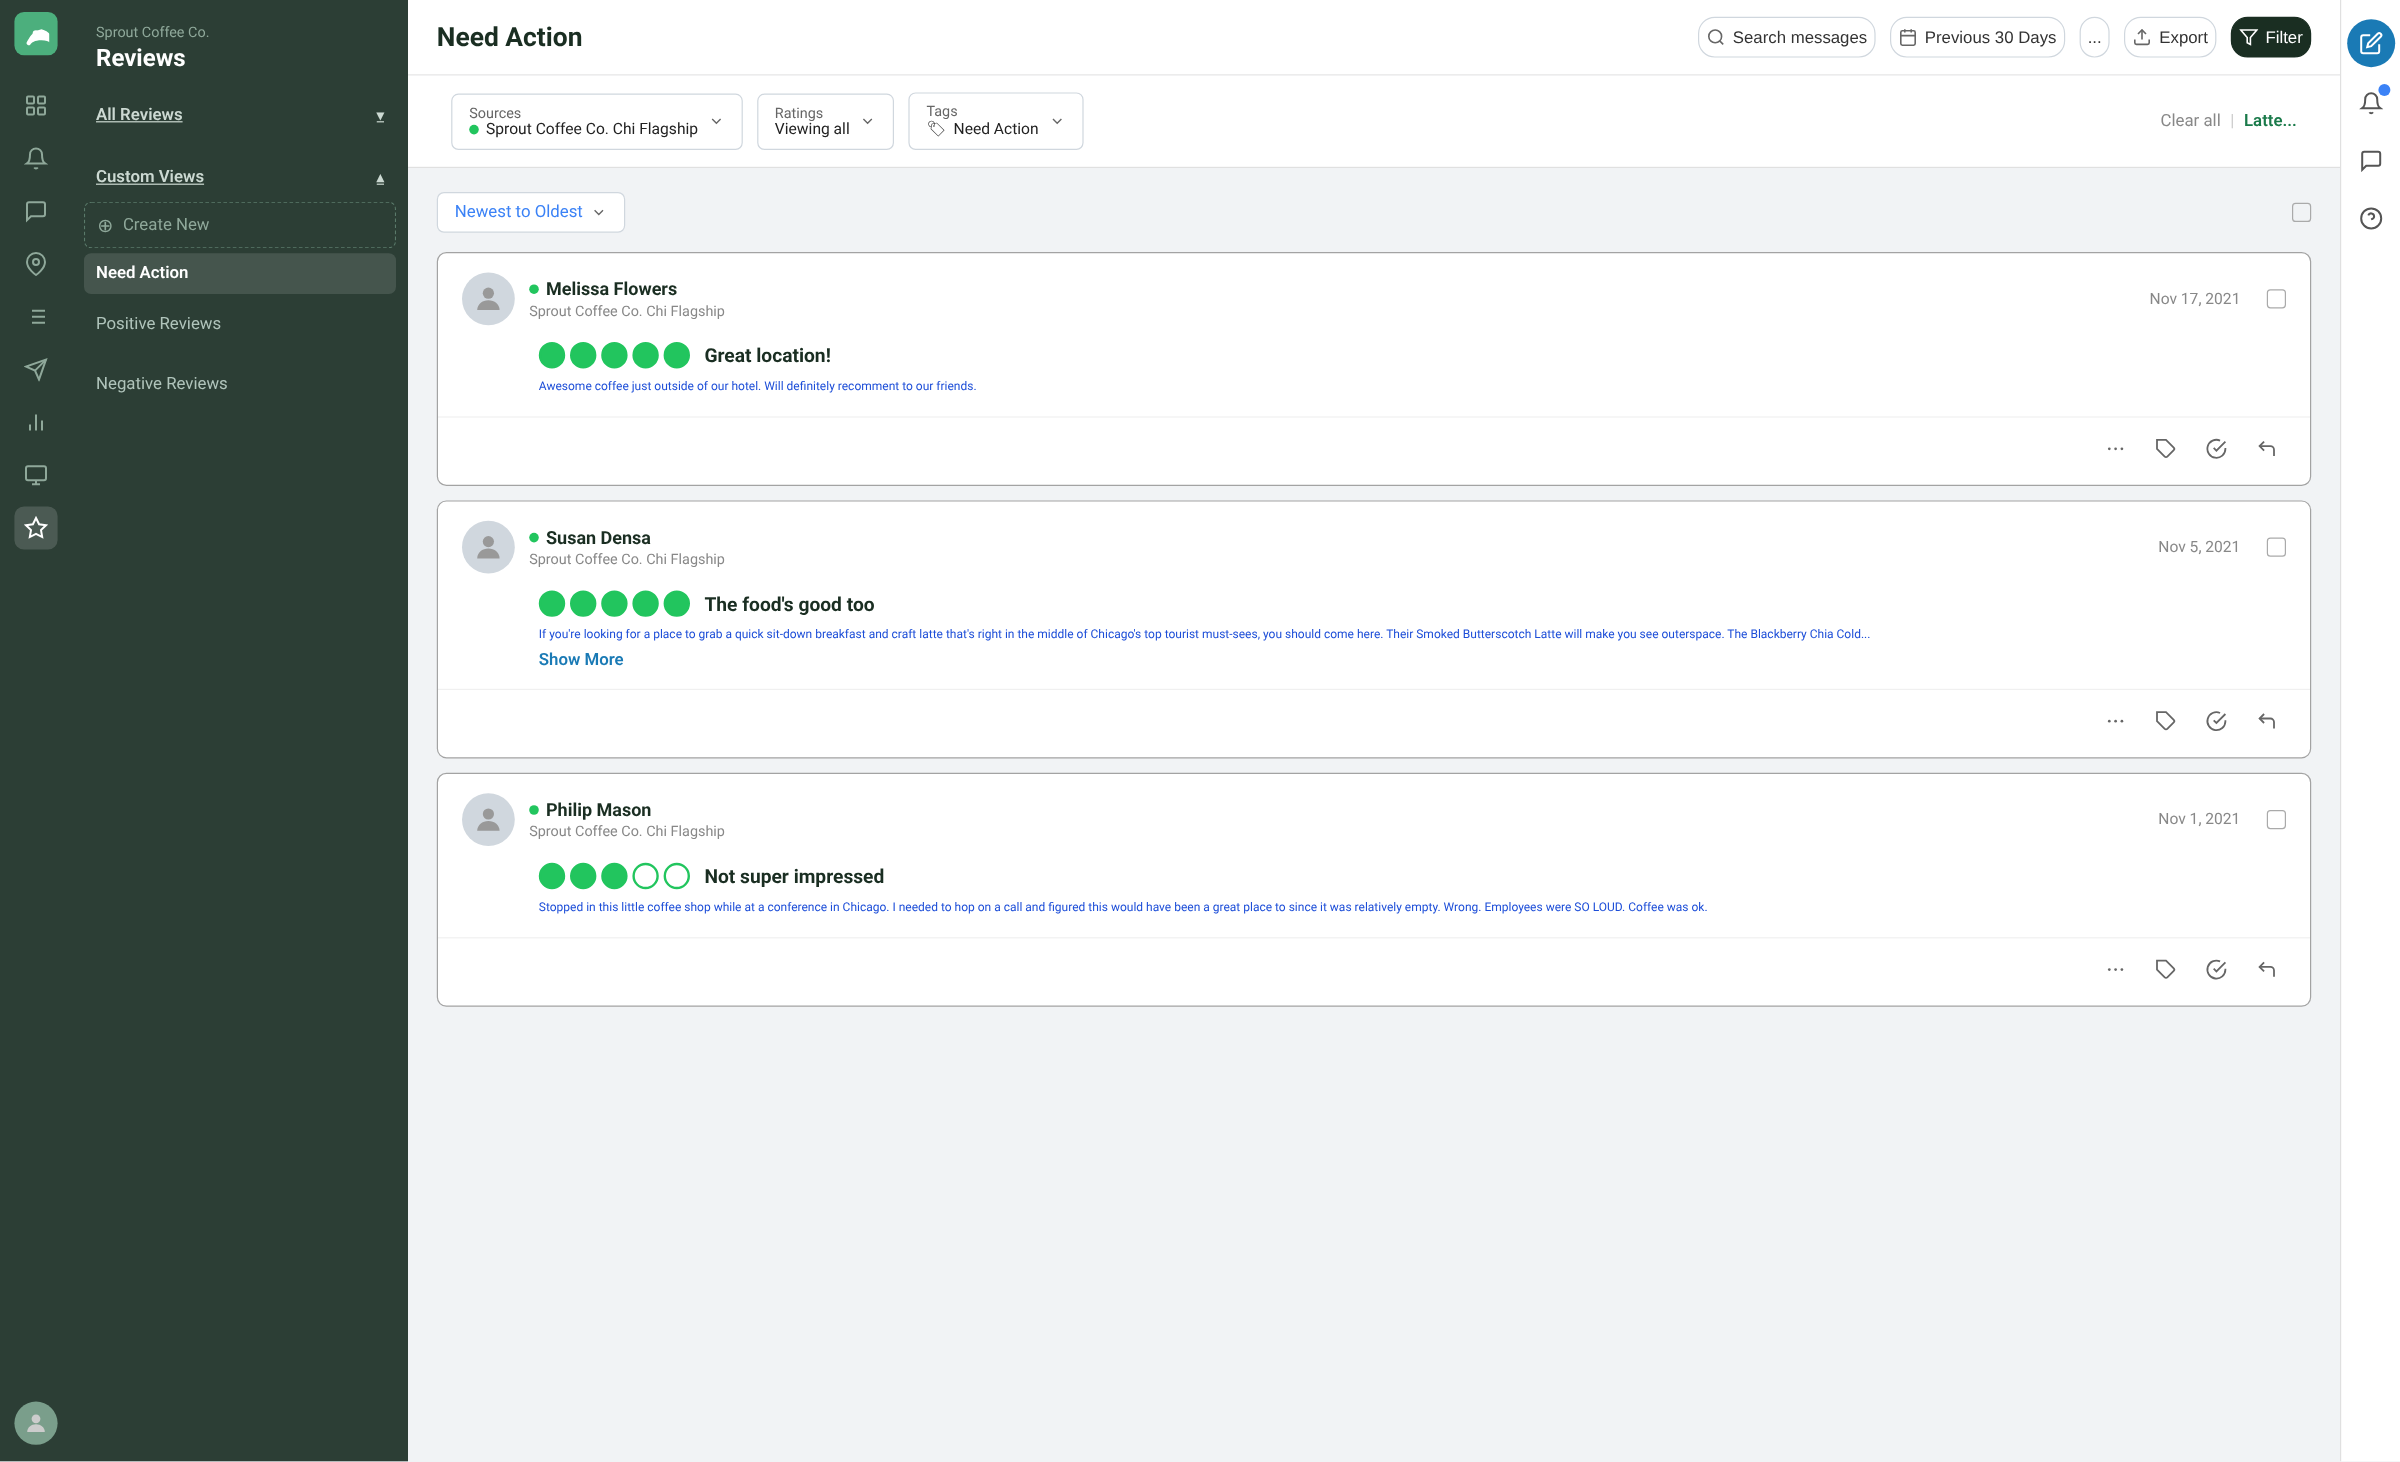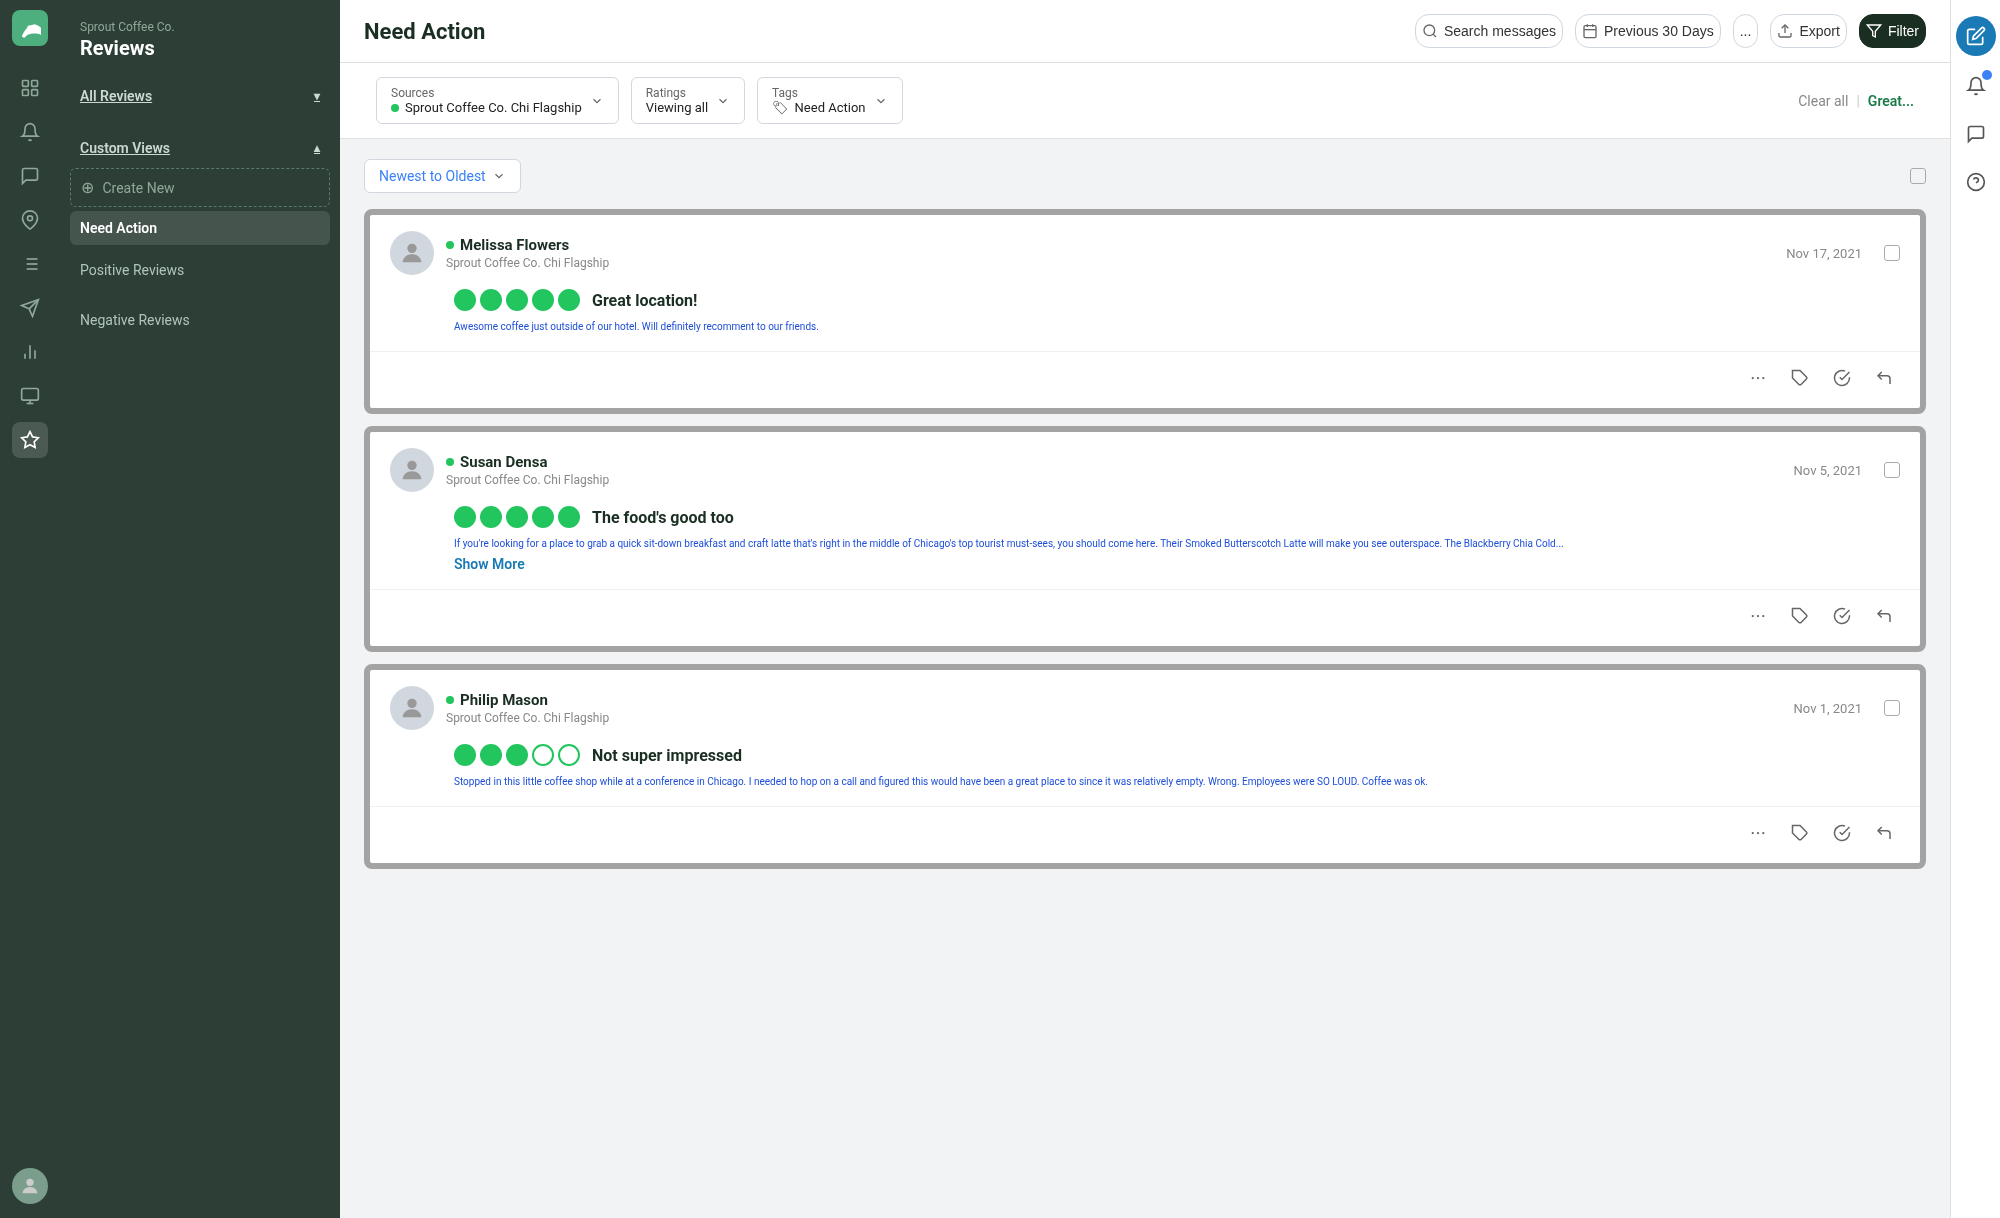--- a/index.html
+++ b/index.html
@@ -269,21 +269,21 @@
       border-radius: 3px;
       cursor: pointer;
     }
 
     
     .review-card {
       background: #fff;
       border-radius: 8px;
       margin-bottom: 12px;
       overflow: hidden;
-      border: 6px solid #a3a3a3;
+      border: 1px solid #a3a3a3;
     }
     .review-header {
       display: flex;
       align-items: center;
       padding: 16px 20px 10px 20px;
       gap: 12px;
     }
     .reviewer-avatar {
       width: 44px;
       height: 44px;
@@ -587,21 +587,21 @@
       <svg width="14" height="14" viewBox="0 0 24 24" fill="none" stroke="#666" stroke-width="2">
         <polyline points="6 9 12 15 18 9"></polyline>
       </svg>
     </div>
 
     <div class="filter-spacer"></div>
 
     <div class="filter-actions">
       <span class="filter-clear">Clear all</span>
       <span style="color:#ccc;">|</span>
-      <span class="filter-save">Great...</span>
+      <span class="filter-save">Latte...</span>
     </div>
   </div>
 
   <div class="content">
     <div class="sort-bar">
       <div class="sort-dropdown">
         <span>Newest to Oldest</span>
         <svg width="14" height="14" viewBox="0 0 24 24" fill="none" stroke="#666" stroke-width="2">
           <polyline points="6 9 12 15 18 9"></polyline>
         </svg>

